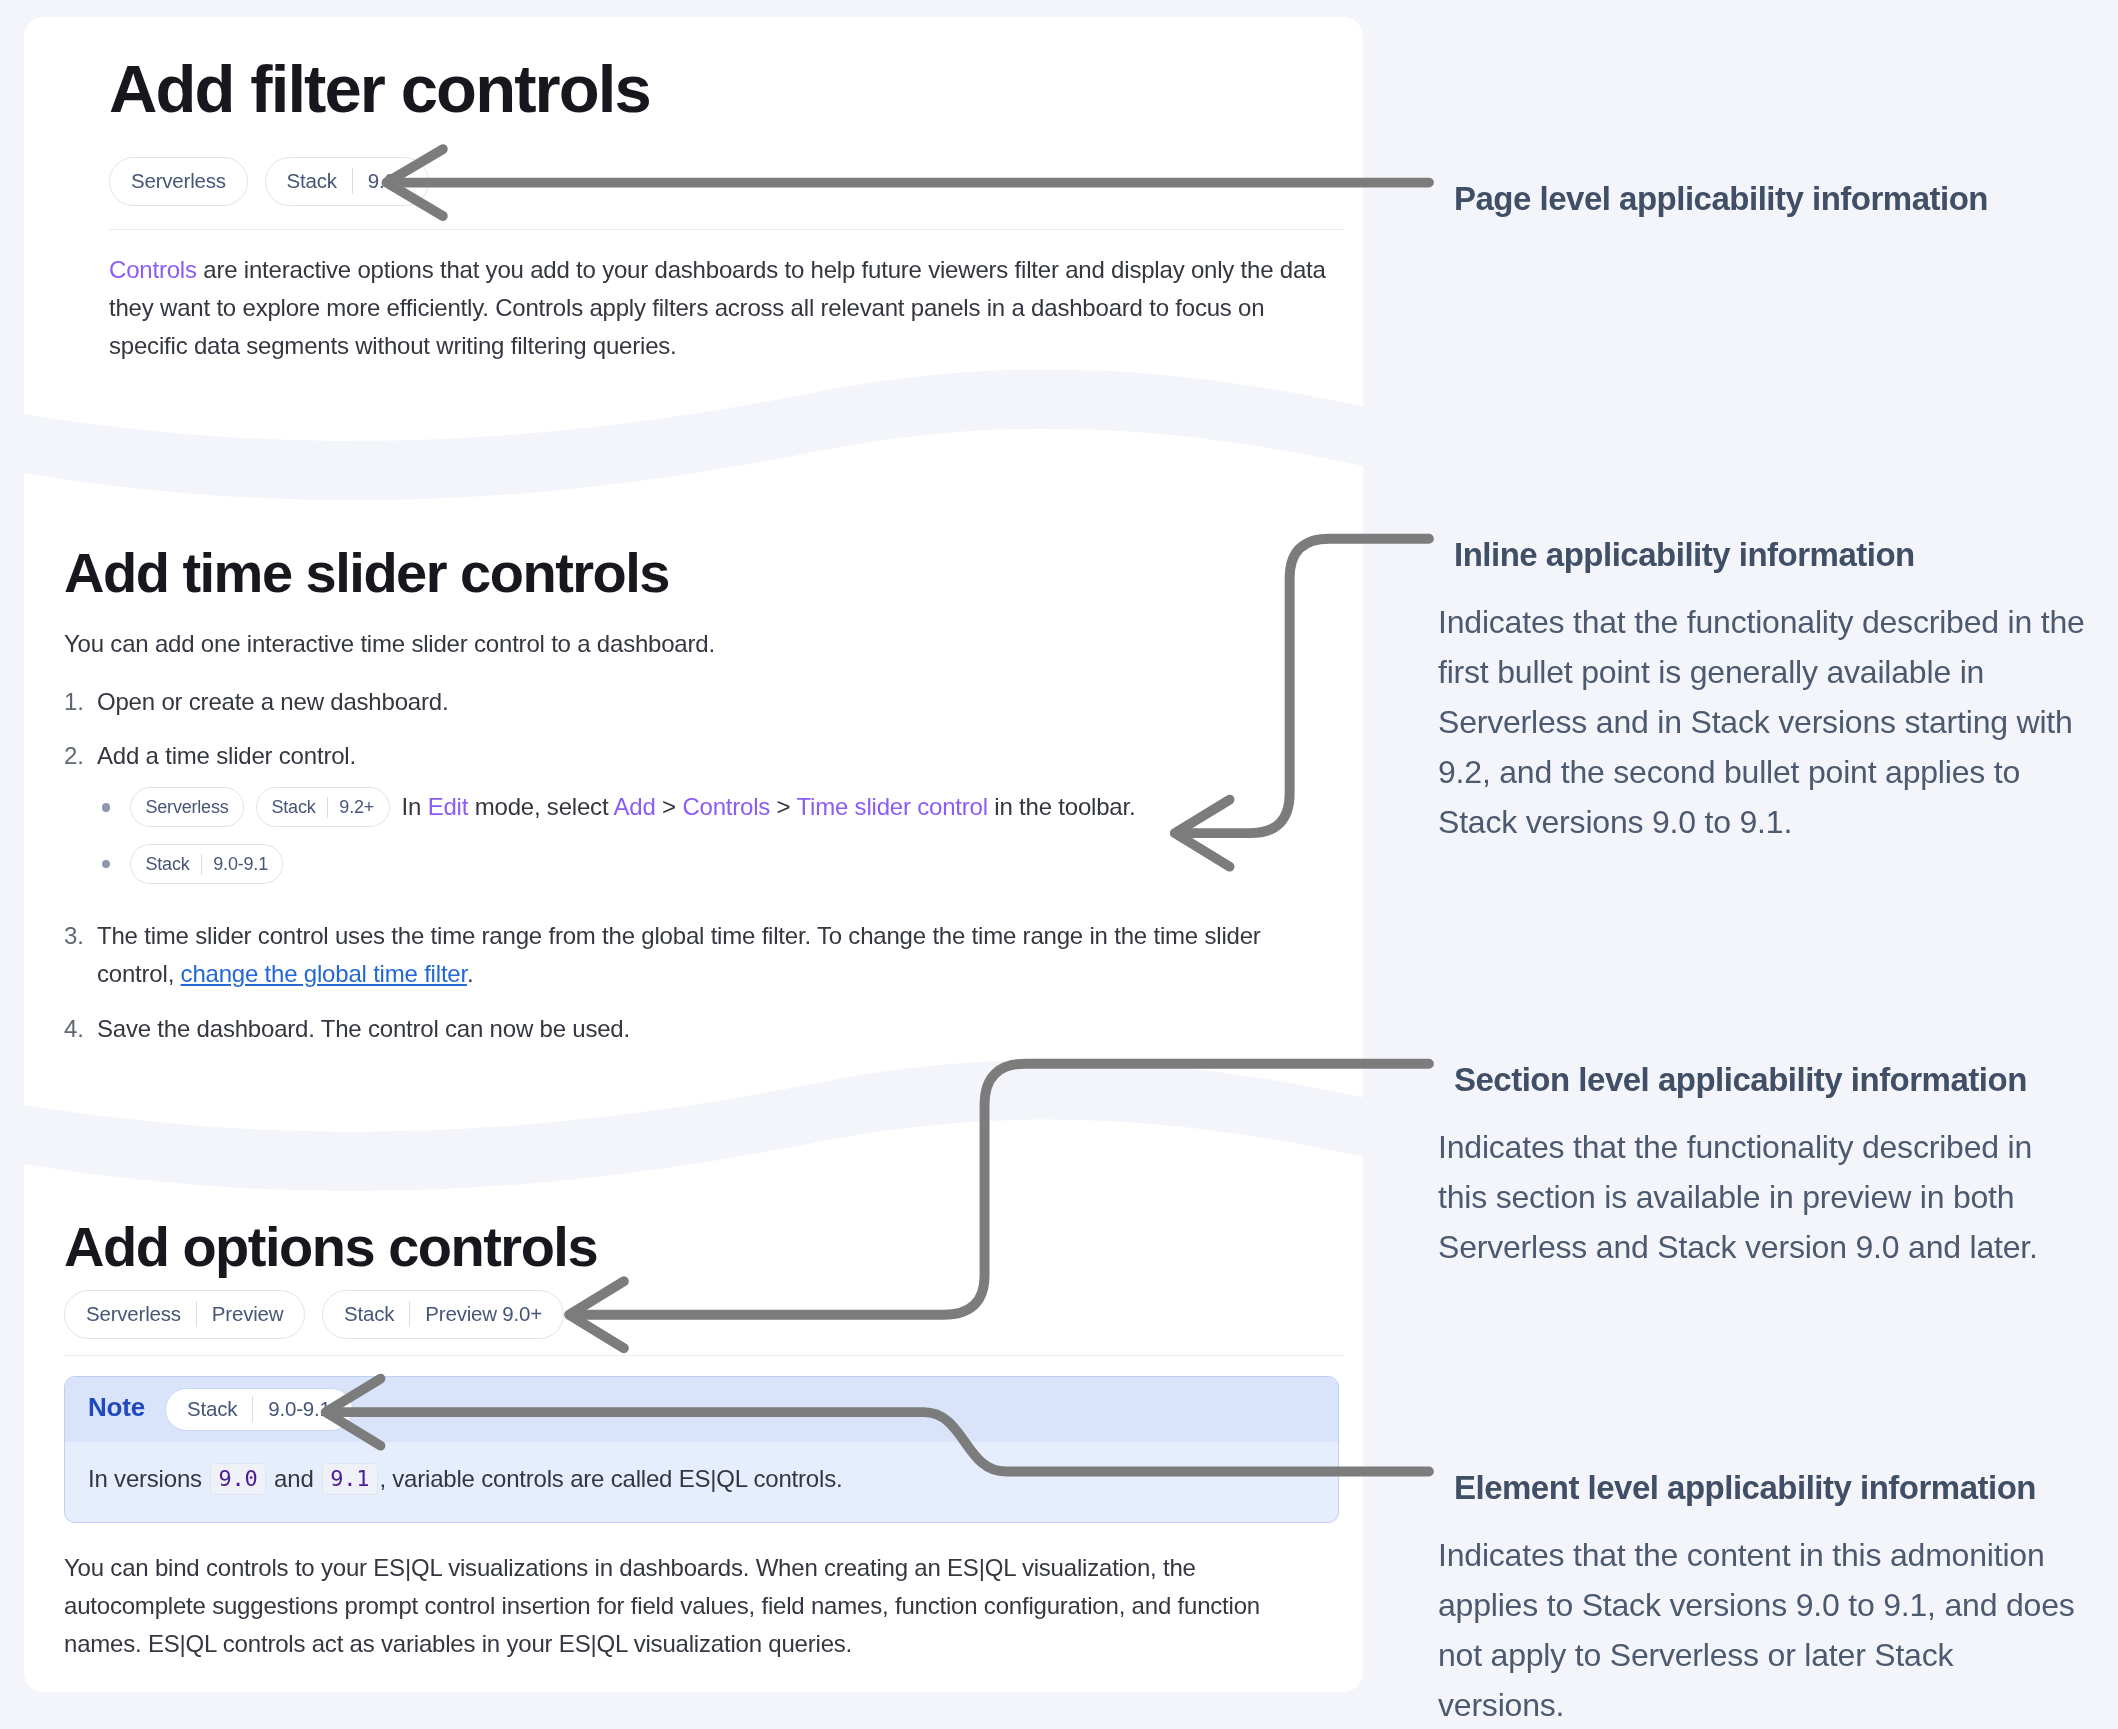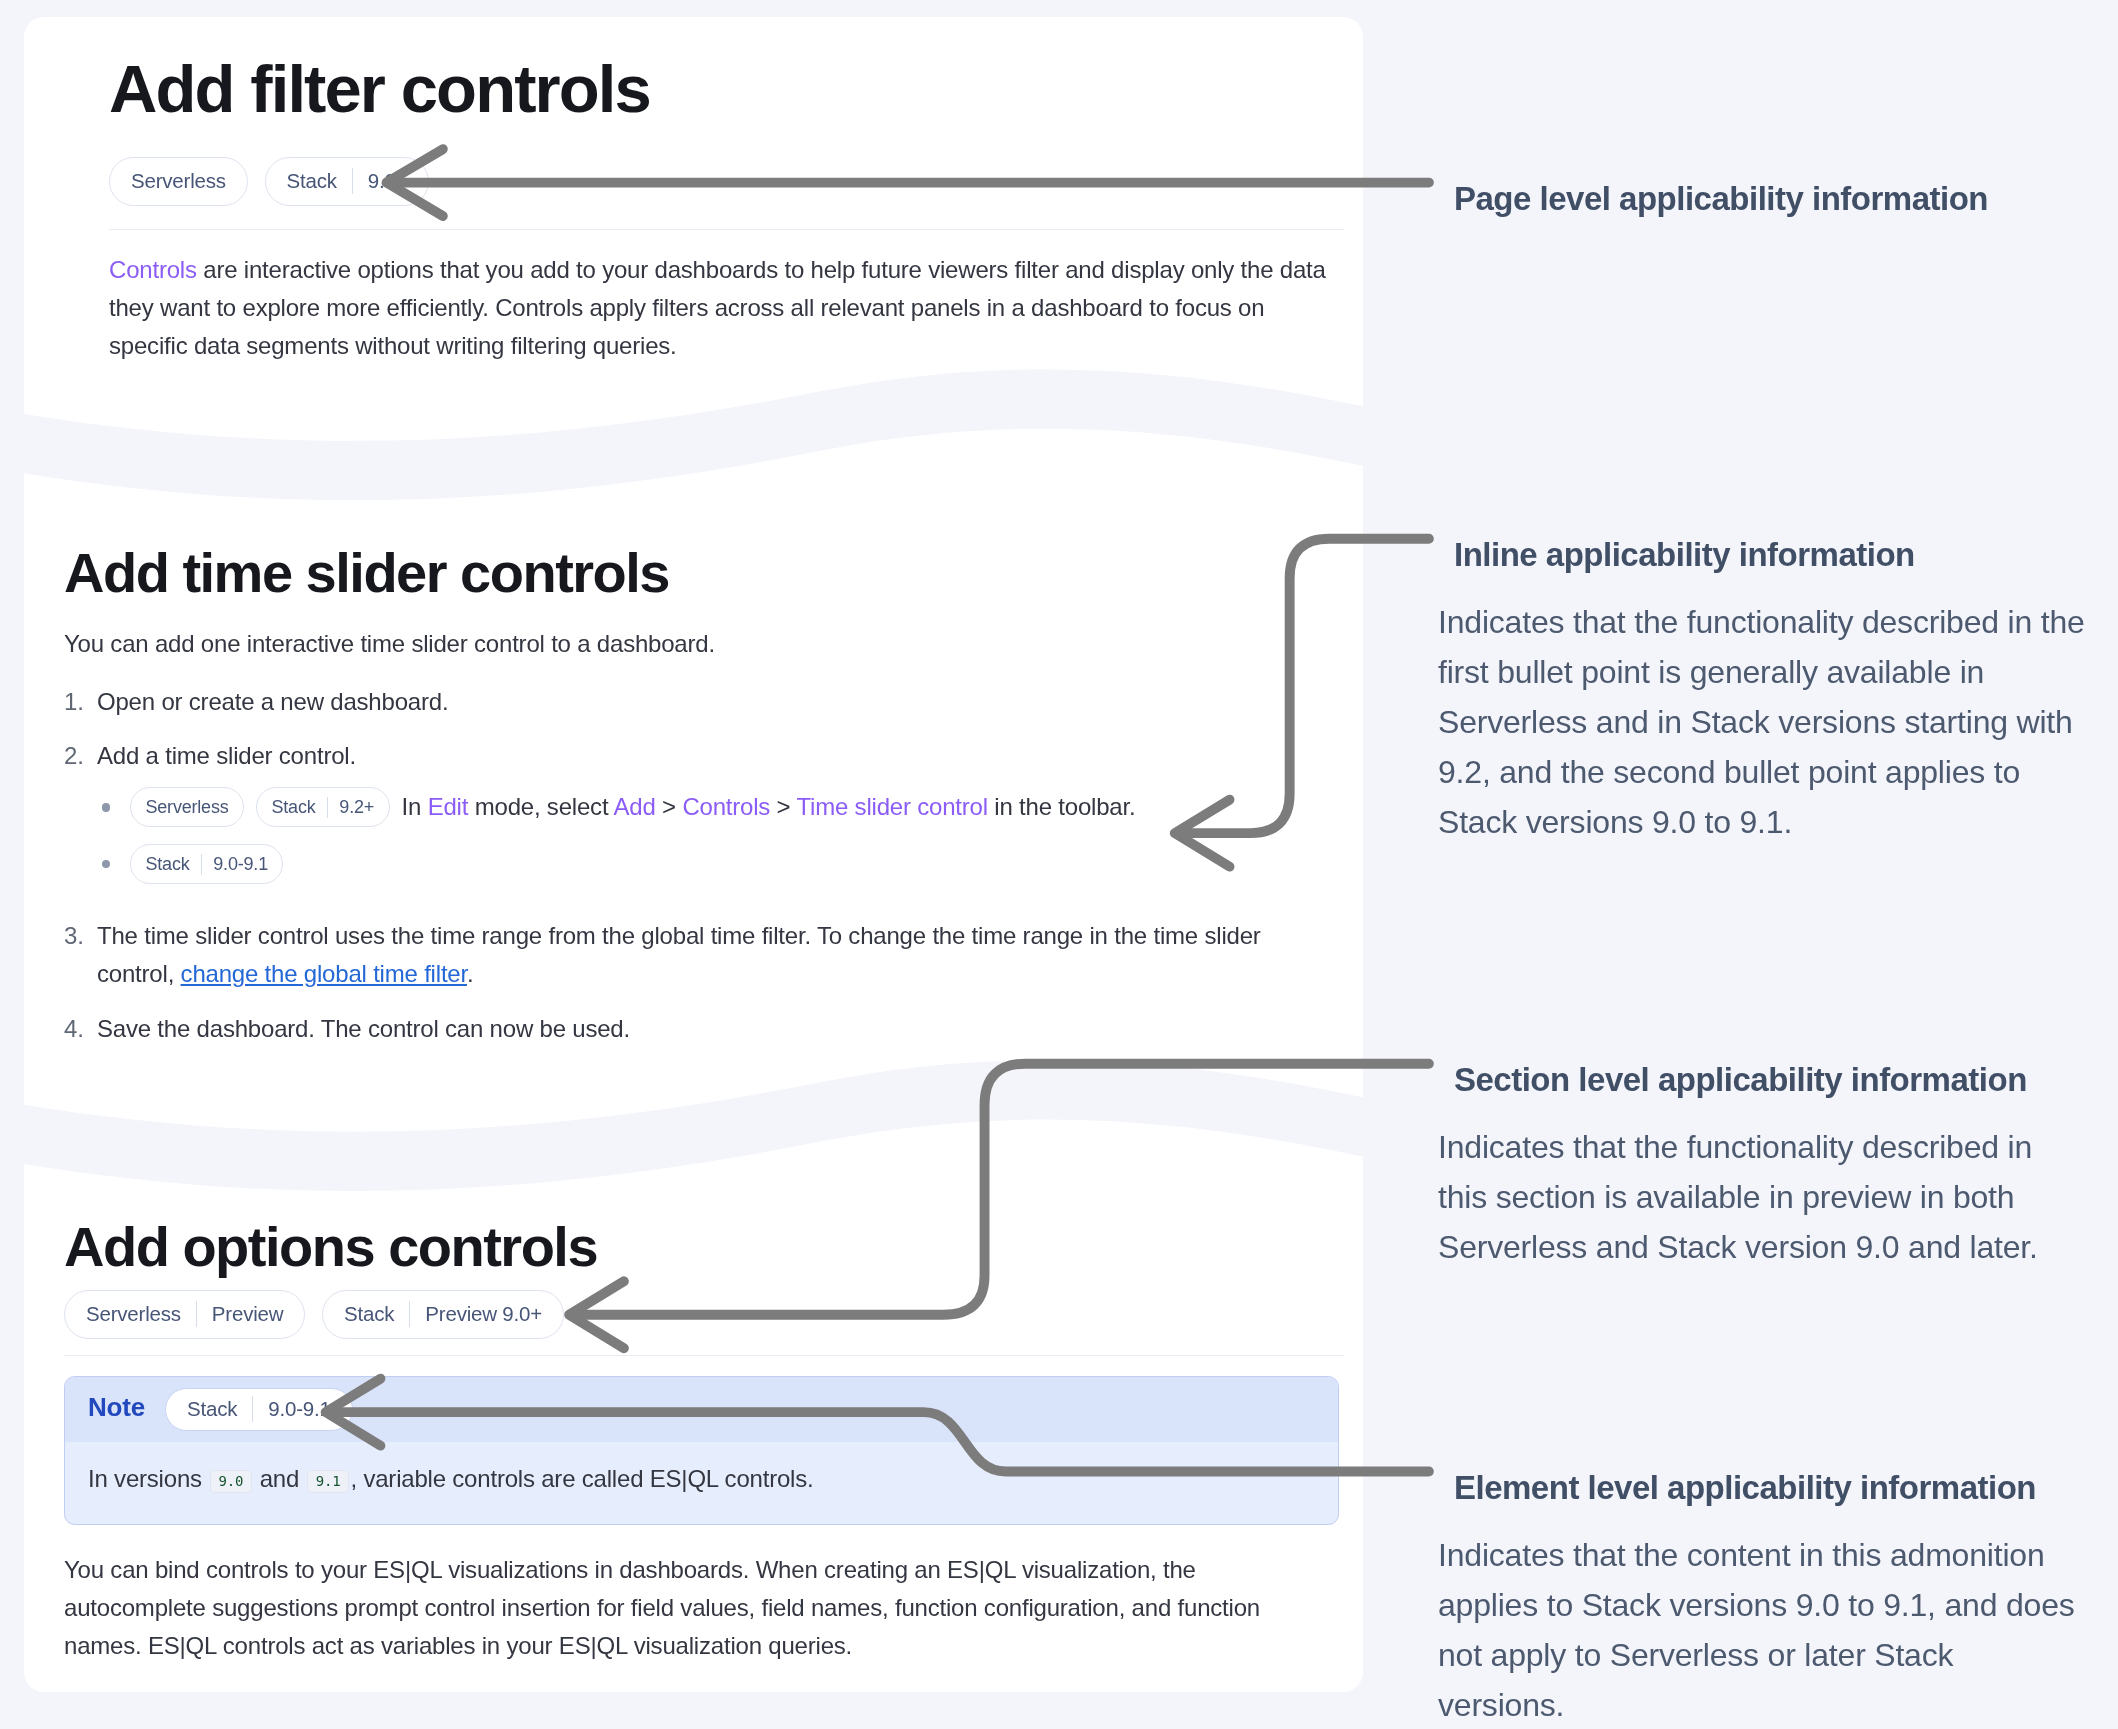--- a/index.html
+++ b/index.html
@@ -57,22 +57,22 @@
   .step-body{flex:1;}
   ul.subs{list-style:none;margin:12px 0 0 0;padding:0 0 0 4.6px;}
   ul.subs > li{display:flex;align-items:center;margin:0 0 16.7px 0;min-height:40px;}
   .dot{flex:0 0 8.4px;width:8.4px;height:8.4px;border-radius:50%;background:#8e97ab;margin-right:20px;}
   .sub-line{display:flex;align-items:center;gap:12px;flex-wrap:nowrap;}
   .note{margin-top:20px;margin-right:4.6px;border:1.5px solid var(--note-border);border-radius:10.6px;overflow:hidden;background:var(--note-body);}
   .note-head{display:flex;gap:20px;background:var(--note-head);padding:10.6px 23px;}
   .note-label{font-weight:700;font-size:26px;color:var(--note-label);}
   .note .badge{height:43px;border-color:#c7d4f2;}
   .note-body{padding:18px 23px 23px 23px;}
-  .code{font-family:"DejaVu Sans Mono",monospace;font-size:14px;background:var(--chip-bg);border:0.8px solid #e0e5f0;
-        border-radius:4.6px;padding:2.3px 7.6px;margin:0 1.5px;color:#14532d;}
+  .code{font-family:"DejaVu Sans Mono",monospace;font-size:22px;background:var(--chip-bg);border:0.8px solid #e0e5f0;
+        border-radius:4.6px;padding:2.3px 7.6px;margin:0 1.5px;color:#4c1d95;}
   .anno{position:absolute;left:1438px;width:650px;}
   .anno h3{margin:16px;font-size:33px;line-height:43px;font-weight:700;color:var(--anno-head);letter-spacing:-0.5px;}
   .anno p{margin:21px 0 0 0;font-size:32px;line-height:50px;color:var(--anno-body);letter-spacing:-0.2px;}
   .a1{top:161px;}
   .a2{top:517px;}
   .a3{top:1042px;}
   .a4{top:1450px;}
   svg.overlay{position:absolute;inset:0;pointer-events:none;}
   .wave{fill:var(--bg);}
   .arrow{stroke:var(--arrow);stroke-width:13;fill:none;stroke-linecap:round;stroke-linejoin:round;}

